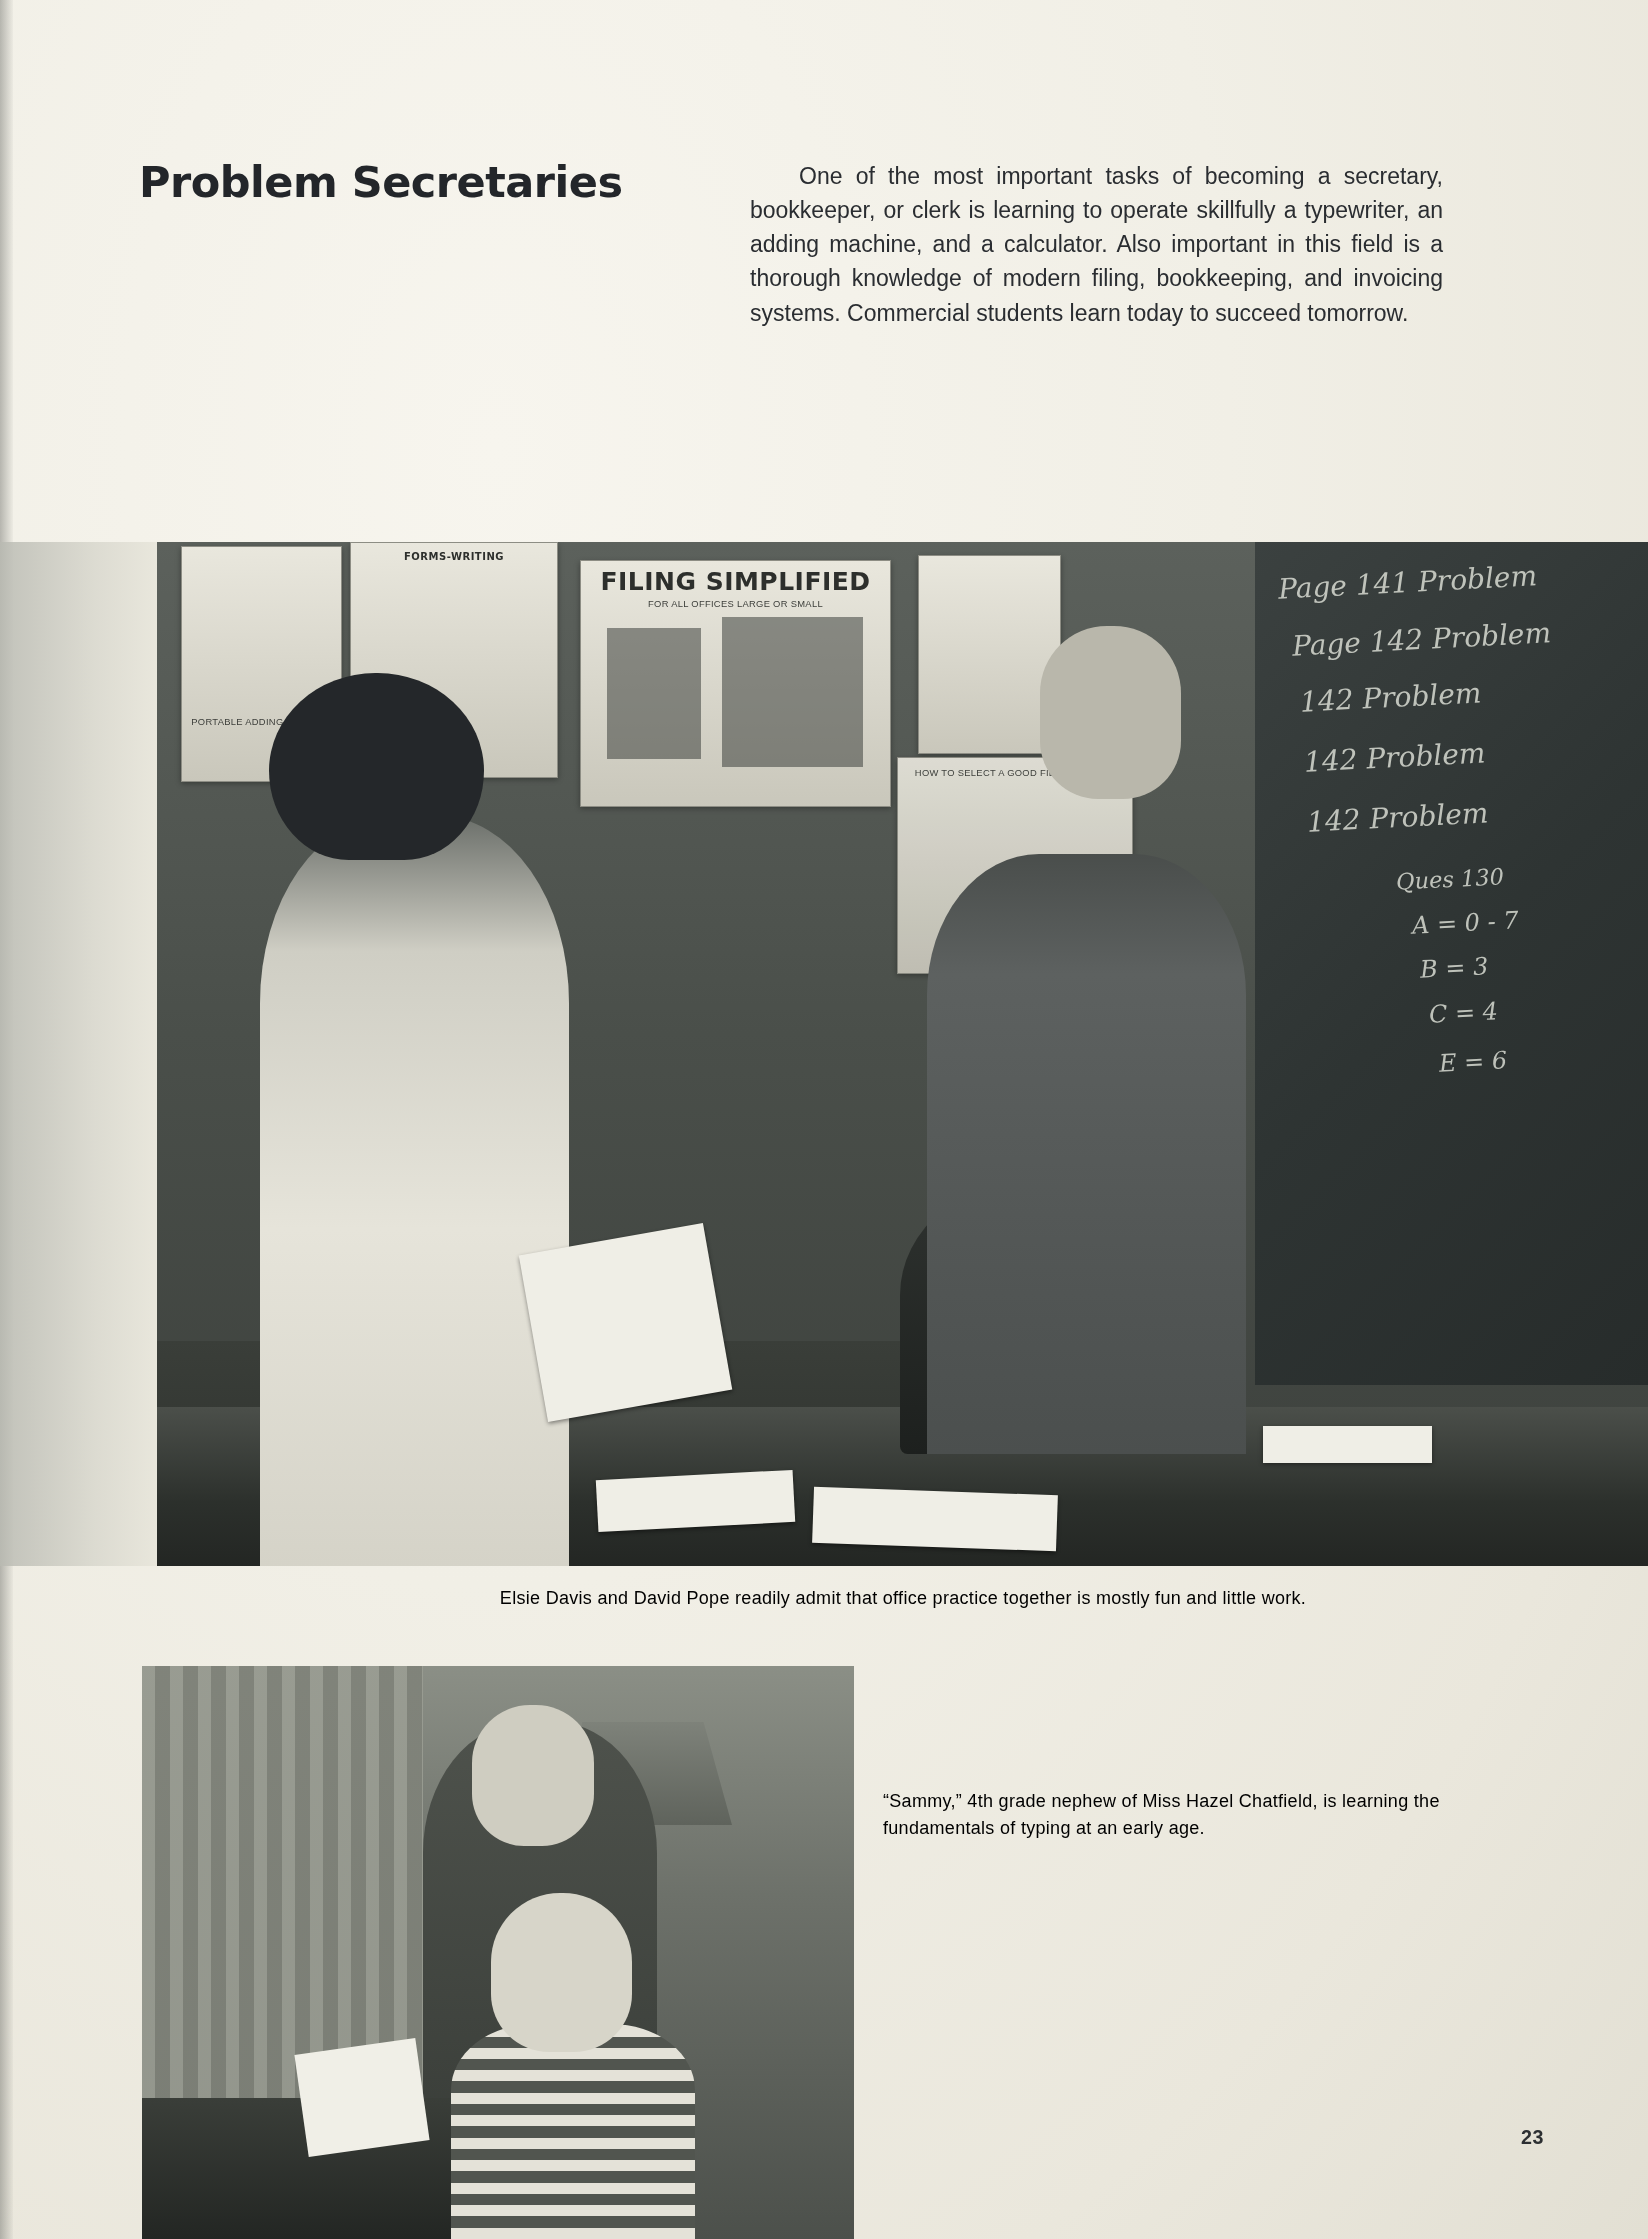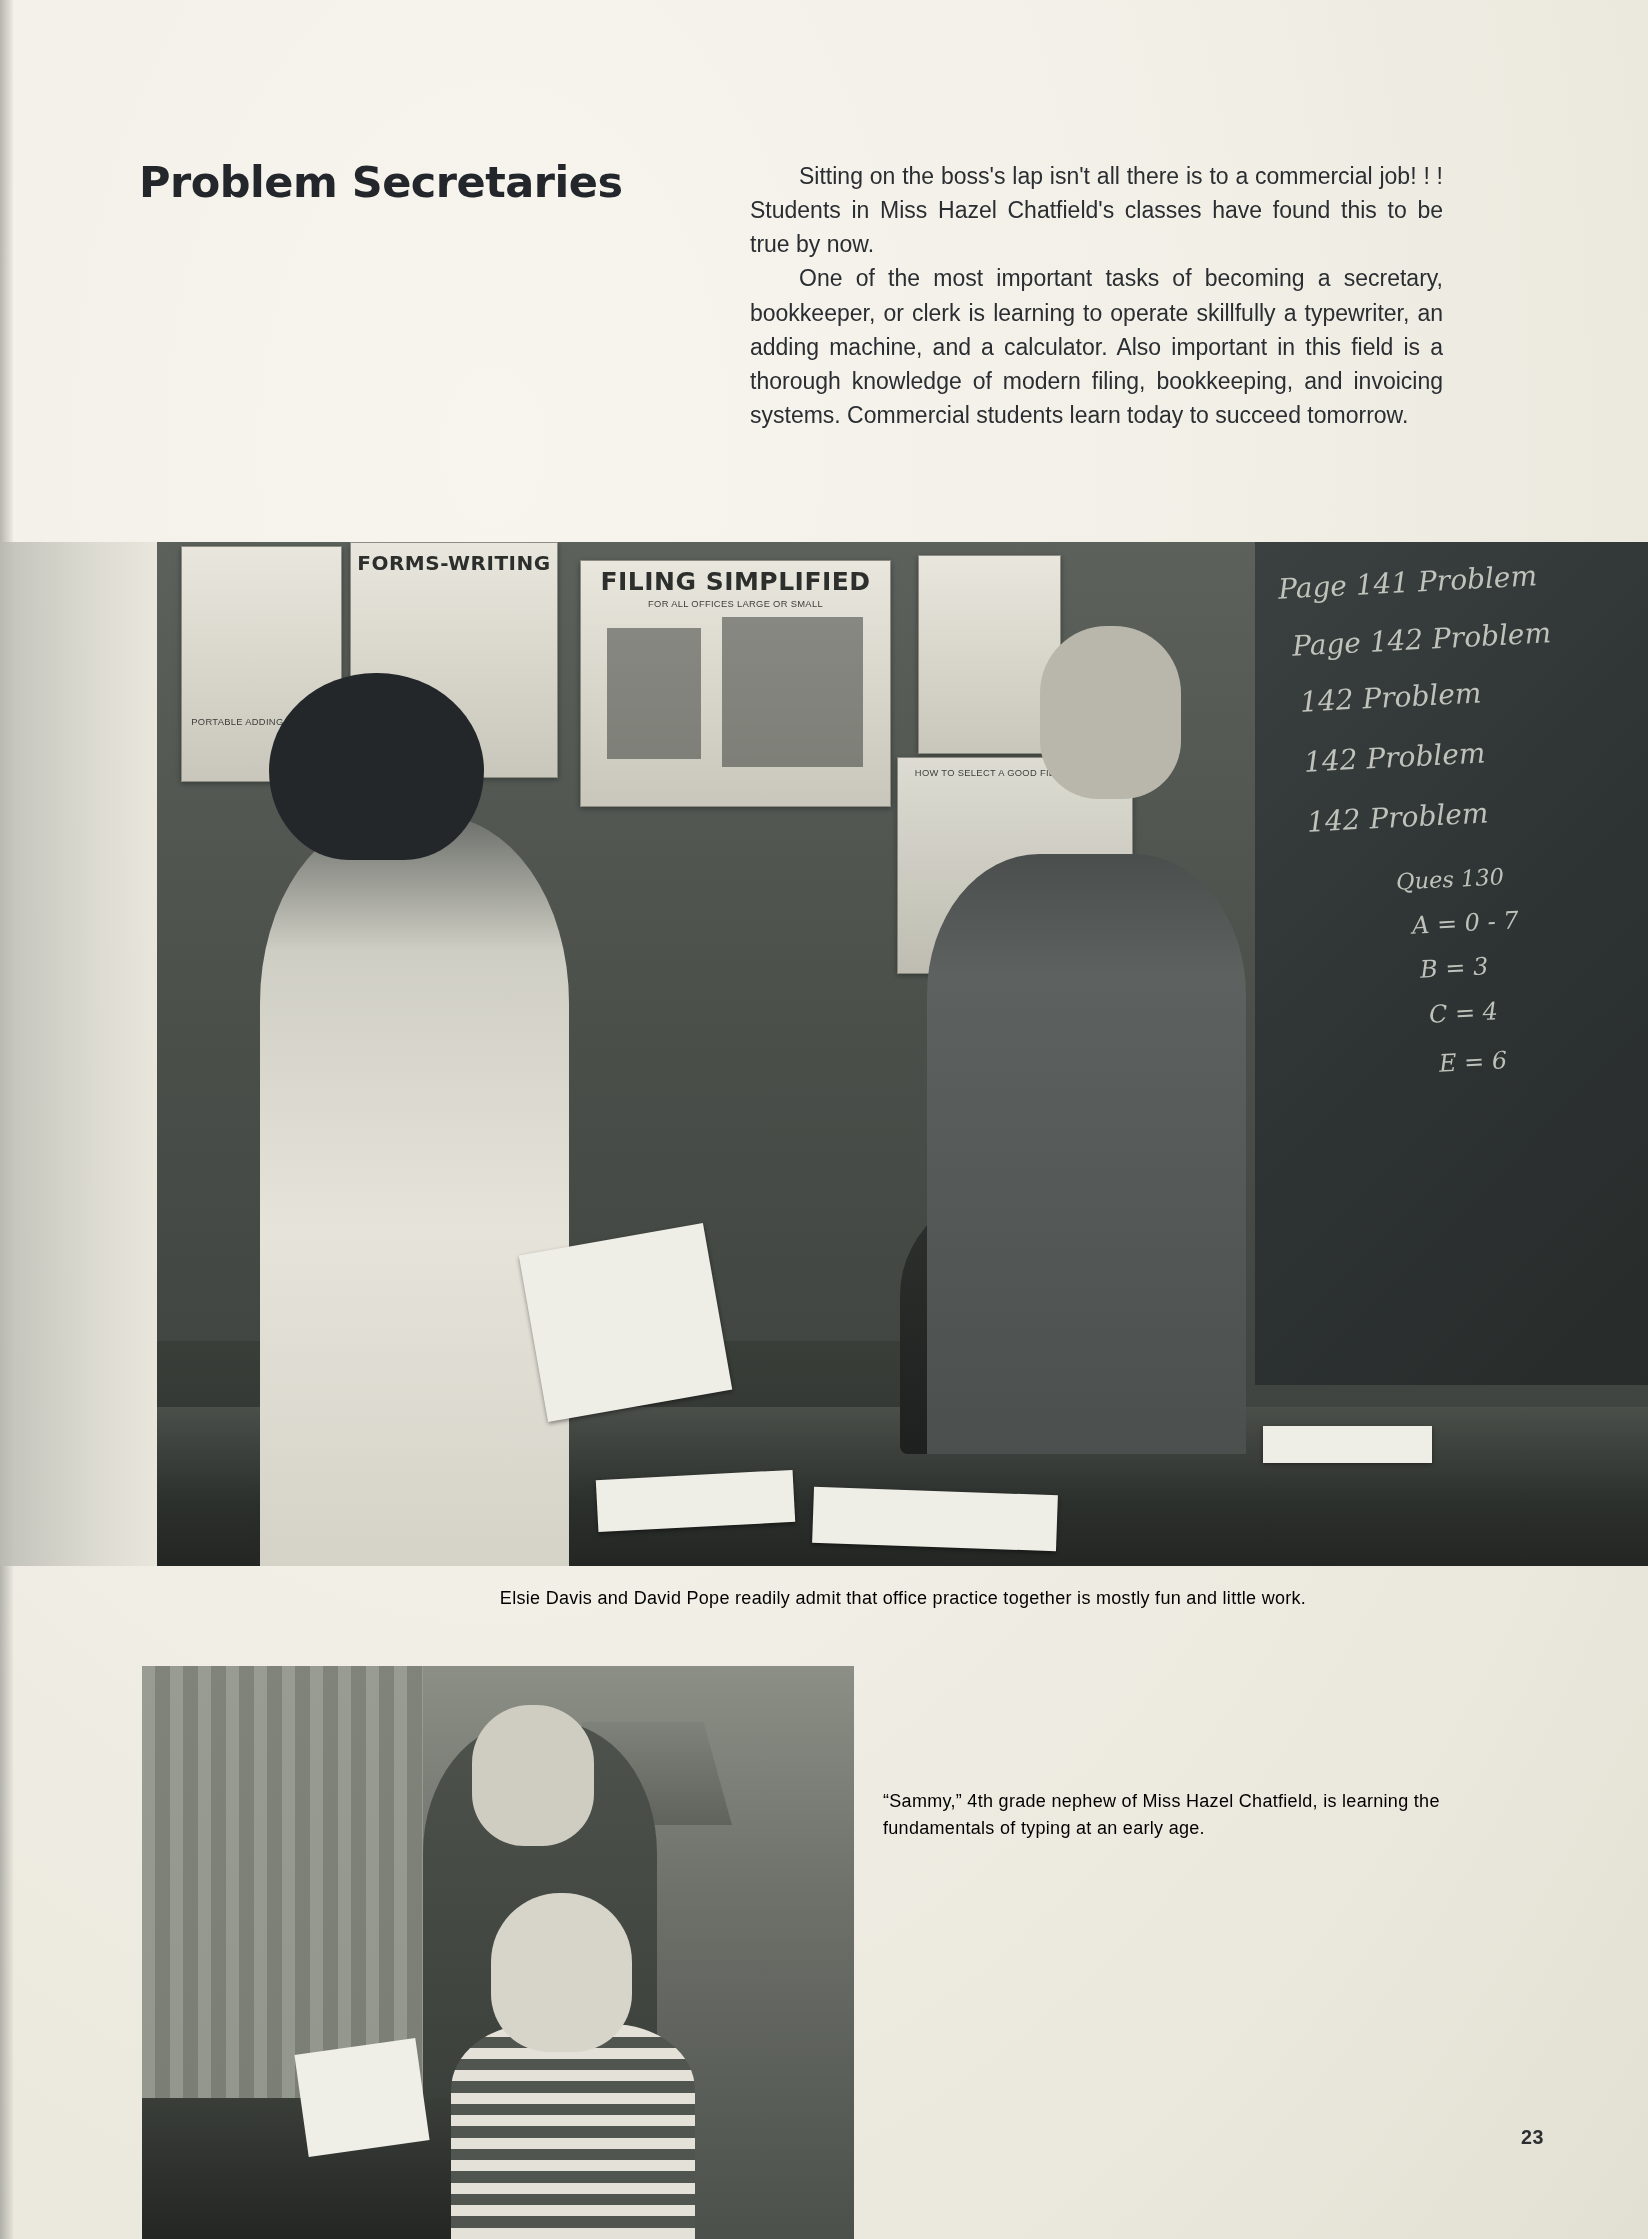--- a/index.html
+++ b/index.html
@@ -275,21 +275,20 @@
 
 <div class="page"></div>
 
 <div class="bleed-left"></div>
 
 <div class="headline">
   <span class="l1">Problem Secretaries</span>
 </div>
 
 <div class="intro">
-  <p>Sitting on the boss's lap isn't all there is to a commercial job! ! ! Students in Miss Hazel Chatfield's classes have found this to be true by now.</p>
   <p>One of the most important tasks of becoming a secretary, bookkeeper, or clerk is learning to operate skillfully a typewriter, an adding machine, and a calculator. Also important in this field is a thorough knowledge of modern filing, bookkeeping, and invoicing systems. Commercial students learn today to succeed tomorrow.</p>
 </div>
 
 <div class="photo-main">
   <div class="frame"></div>
   <div class="wall"></div>
 
   <div class="chalkboard">
     <div class="chalk" style="left:22.5px; top:24px;">Page 141 Problem</div>
     <div class="chalk" style="left:37px; top:81px;">Page 142 Problem</div>
@@ -300,21 +299,21 @@
     <div class="chalk" style="left:157px; top:367px; font-size:24px;">A = 0 - 7</div>
     <div class="chalk" style="left:165px; top:412px; font-size:24px;">B = 3</div>
     <div class="chalk" style="left:174px; top:457px; font-size:24px;">C = 4</div>
     <div class="chalk" style="left:184px; top:506px; font-size:24px;">E = 6</div>
   </div>
 
   <div class="poster" style="left:24px; top:3.7px; width:159px; height:234px;">
     <div class="psub" style="margin-top:169px;">PORTABLE ADDING MACHINE</div>
   </div>
   <div class="poster" style="left:193px; top:0; width:206px; height:234px;">
-    <div class="ptitle" style="font-size:20px; margin-top:7.5px;">FORMS-WRITING</div>
+    <div class="ptitle" style="font-size:10px; margin-top:7.5px;">FORMS-WRITING</div>
   </div>
   <div class="poster" style="left:423px; top:18px; width:309px; height:245px;">
     <div class="ptitle" style="font-size:25px; margin-top:5.6px;">FILING SIMPLIFIED</div>
     <div class="psub" style="margin-top:2.8px;">FOR ALL OFFICES LARGE OR SMALL</div>
     <div class="inkblock" style="left:26px; top:67px; width:94px; height:131px;"></div>
     <div class="inkblock" style="left:141px; top:56px; width:141px; height:150px;"></div>
   </div>
   <div class="poster" style="left:761px; top:13px; width:141px; height:197px;"></div>
   <div class="poster" style="left:740px; top:215px; width:234px; height:215px; opacity:.92;">
     <div class="psub" style="margin-top:9.4px;">HOW TO SELECT A GOOD FILING SYSTEM</div>

